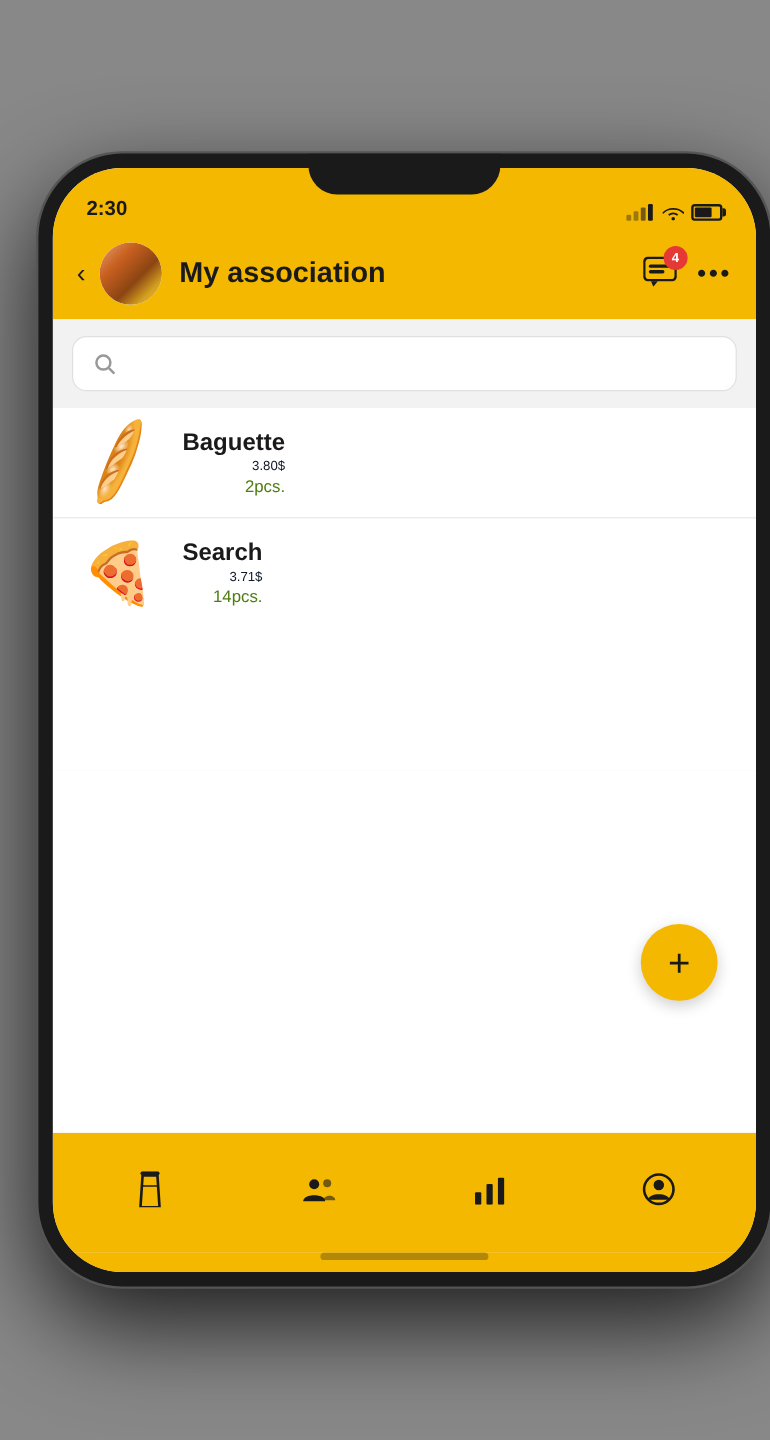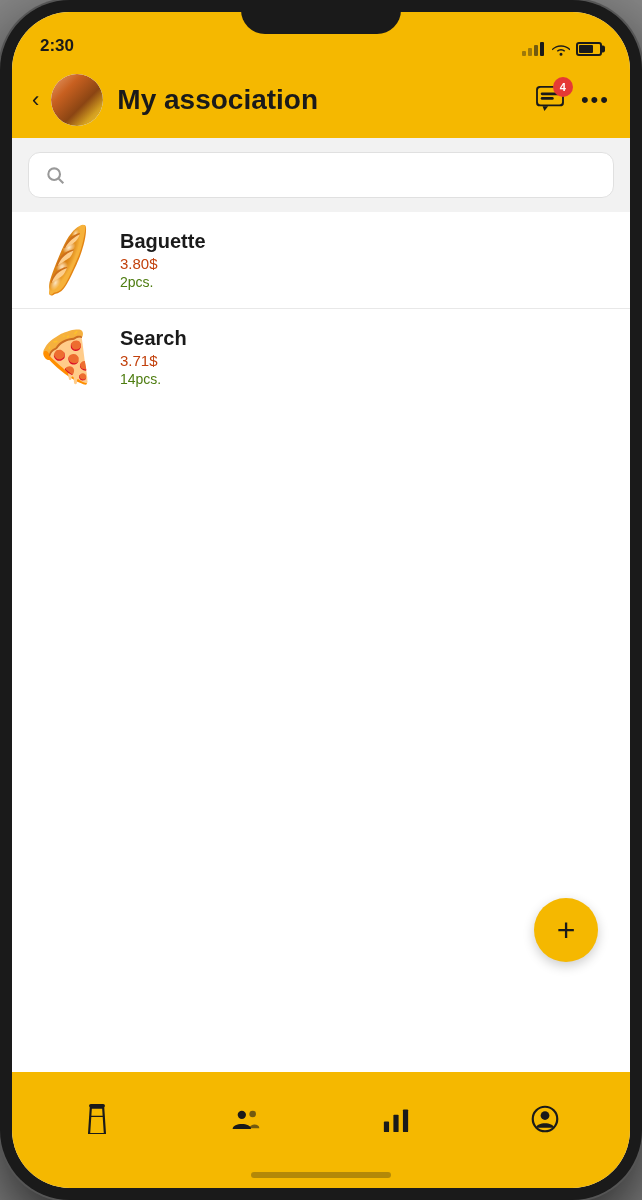--- a/index.html
+++ b/index.html
@@ -7,26 +7,27 @@
       background: #888;
       display: flex;
       justify-content: center;
       align-items: center;
       min-height: 100vh;
       font-family: -apple-system, BlinkMacSystemFont, 'Segoe UI', sans-serif;
     }
 
     .phone-frame {
       width: 642px;
-      height: 1200px;
+      height: 944px;
       background: #1a1a1a;
       border-radius: 70px;
       position: relative;
       overflow: hidden;
       box-shadow: 0 0 0 2px #555, 0 30px 80px rgba(0,0,0,0.8);
+      margin-left: 32px;
     }
 
     
     .phone-frame::before {
       content: '';
       position: absolute;
       left: -8px;
       top: 220px;
       width: 6px;
       height: 60px;
@@ -125,21 +126,21 @@
     }
 
     .avatar-img {
       width: 100%;
       height: 100%;
       background: linear-gradient(135deg, #e8a070 0%, #c86020 30%, #8B4513 60%, #d4a020 80%, #f0c040 100%);
       border-radius: 50%;
     }
 
     .header-title {
-      font-size: 28px;
+      font-size: 24px;
       font-weight: 700;
       color: #1a1a1a;
       flex: 1;
     }
 
     .header-actions {
       display: flex;
       align-items: center;
       gap: 16px;
     }
@@ -249,31 +250,32 @@
 
     
     .pizza-img {
       font-size: 50px;
     }
 
     .item-info {
       display: flex;
       flex-direction: column;
       gap: 2px;
+      text-align: right;
     }
 
     .item-name {
       font-size: 20px;
       font-weight: 600;
       color: #1a1a1a;
     }
 
     .item-price {
-      font-size: 15px;
-      color: #c2410c;
+      font-size: 11px;
+      color: #0f172a;
     }
 
     .item-quantity {
       font-size: 14px;
       color: #4d7c0f;
     }
 
     .empty-area {
       flex: 1;
       background: white;

